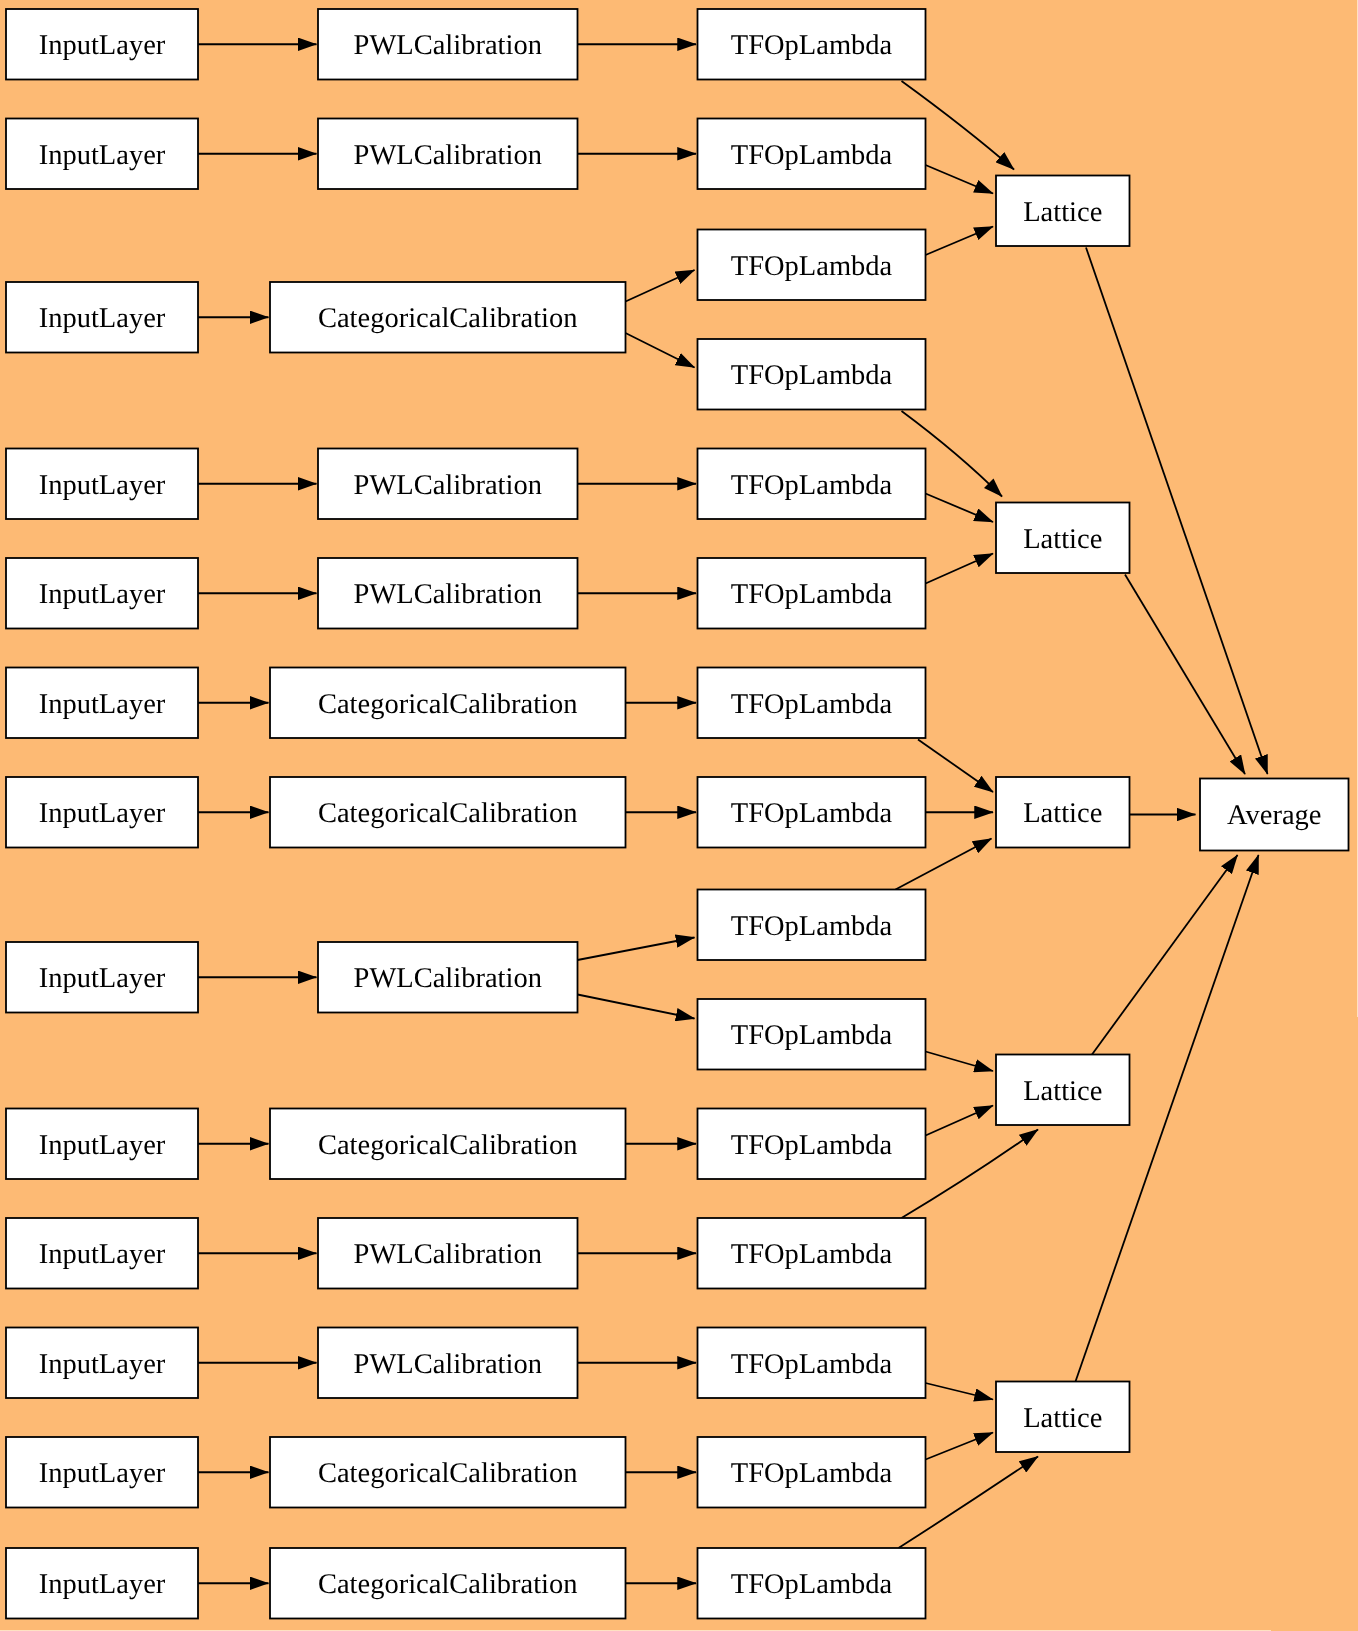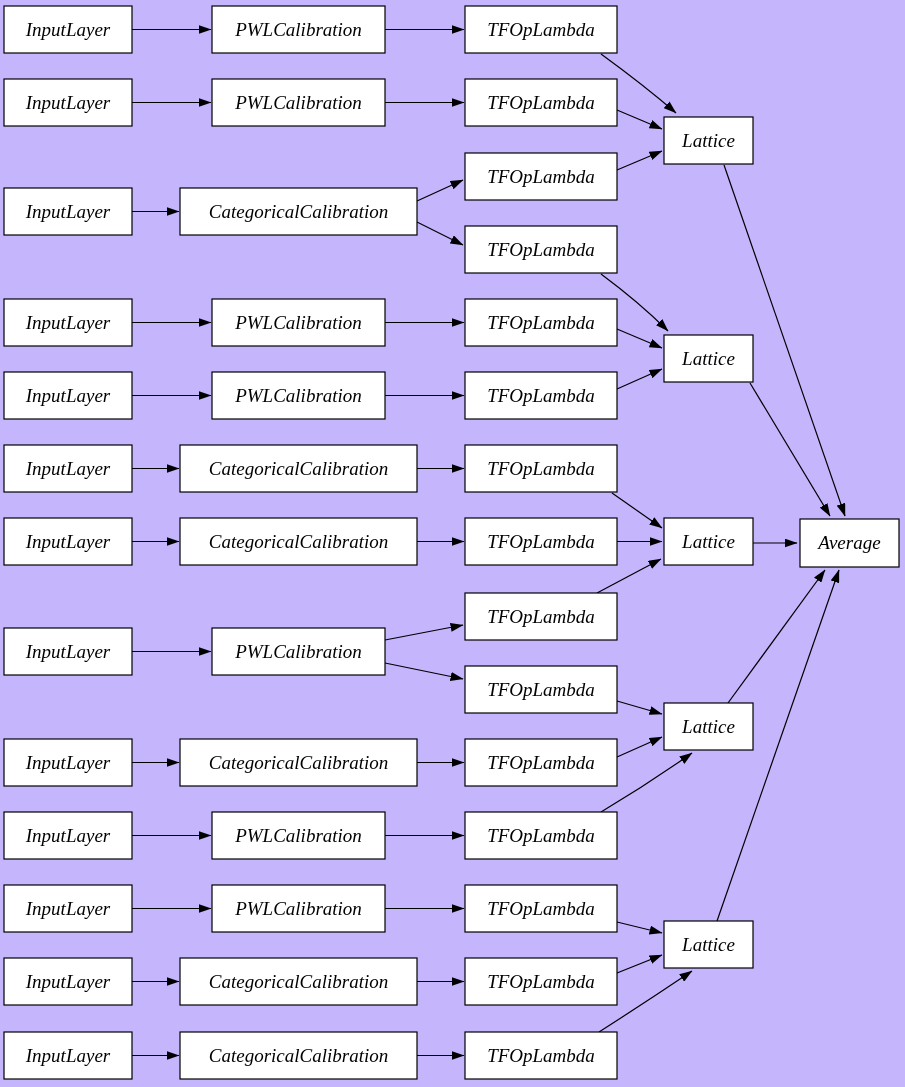--- a/index.html
+++ b/index.html
@@ -1,22 +1,21 @@
 <!DOCTYPE html>
 <html><head>
 <meta charset="utf-8">
 <style>
   html, body { margin: 0; padding: 0; background: #ffffff; }
   #canvas {
     position: relative;
     width: 905px;
     height: 1087px;
-    background: #c4b5fd;
+    background: #fdba74;
     font-family: "Liberation Serif", "DejaVu Serif", serif;
-    font-style: italic;
   }
   svg { display: block; }
   .node rect {
     fill: #ffffff;
     stroke: #000000;
     stroke-width: 1.2;
   }
   .node text {
     fill: #000000;
     font-family: "Liberation Serif", "DejaVu Serif", serif;

